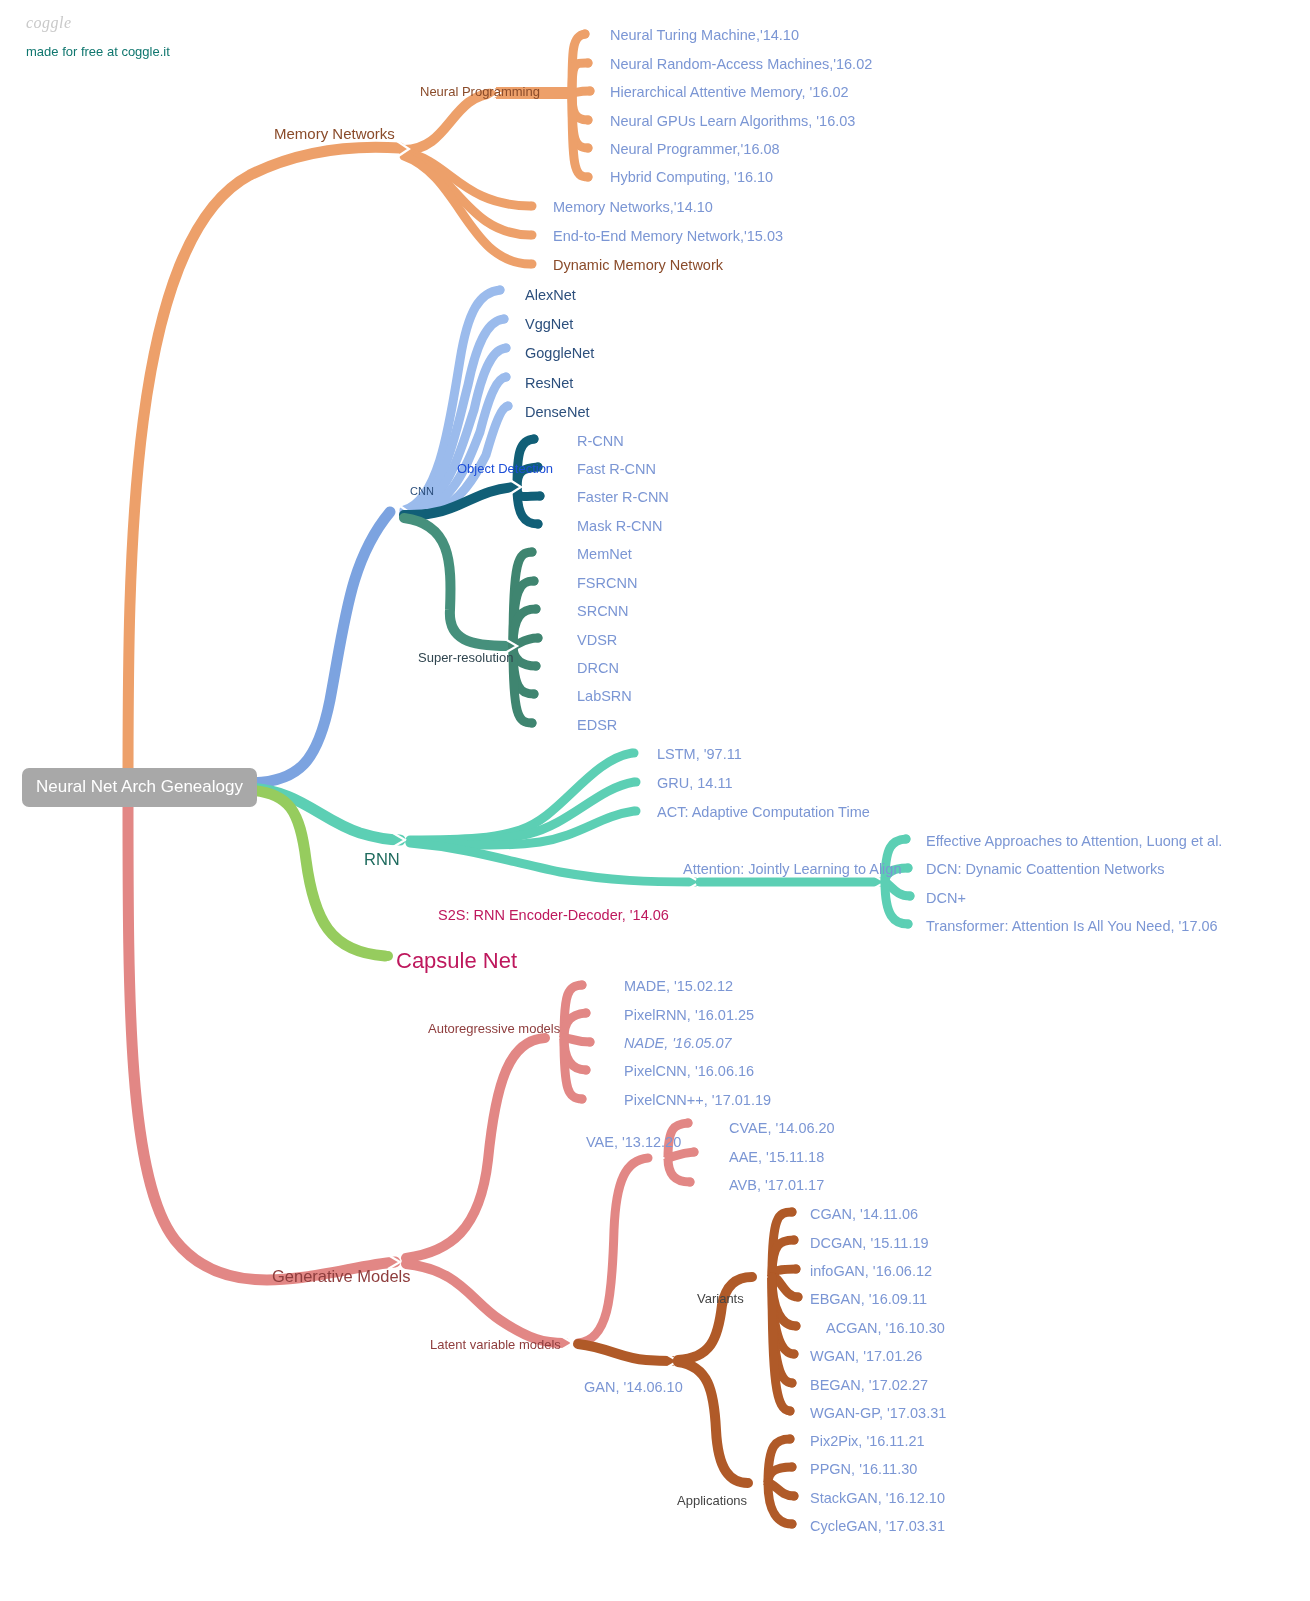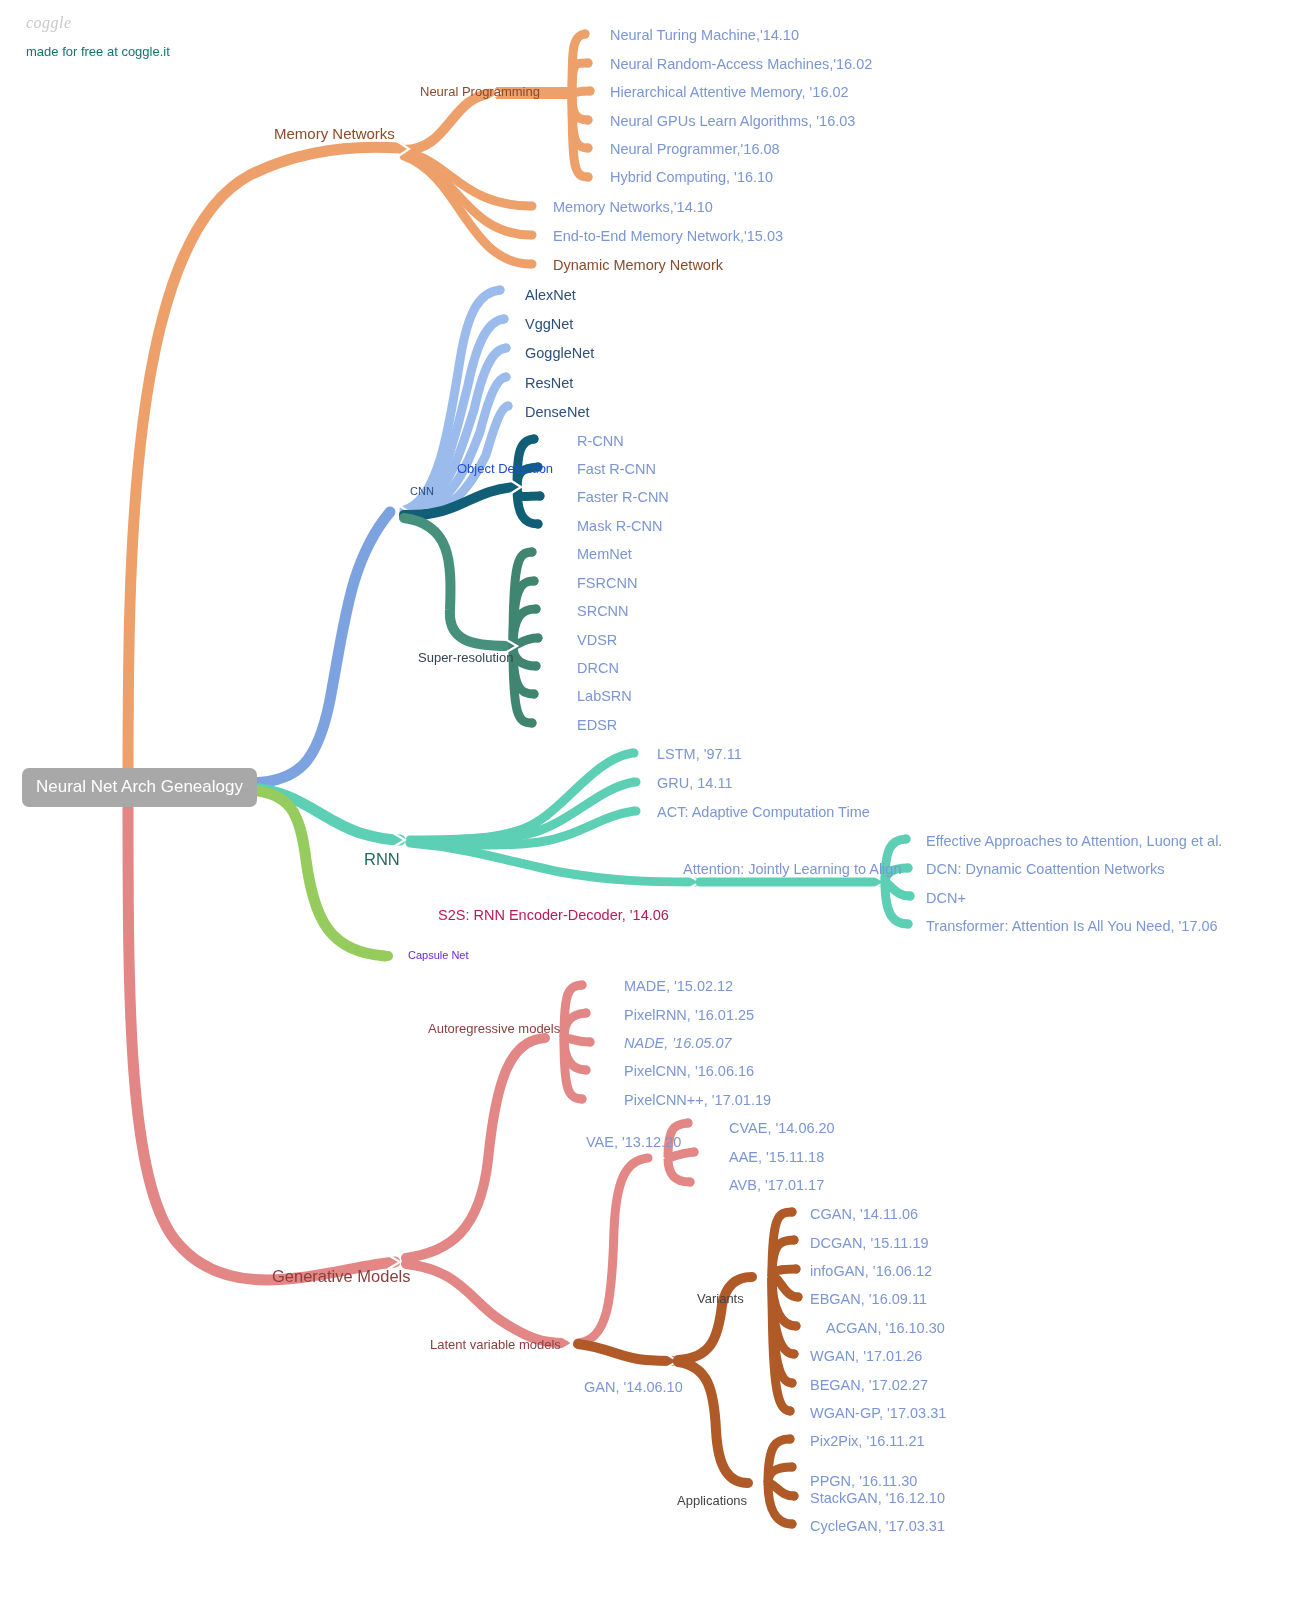--- a/index.html
+++ b/index.html
@@ -243,21 +243,21 @@
 <div class="node leaf" style="left:657px;top:747px;color:#7b96d4;">LSTM, '97.11</div>
 <div class="node leaf" style="left:657px;top:776px;color:#7b96d4;">GRU, 14.11</div>
 <div class="node leaf" style="left:657px;top:805px;color:#7b96d4;">ACT: Adaptive Computation Time</div>
 <div class="node leaf" style="left:438px;top:895px;color:#be185d;margin-top:13px;">S2S: RNN Encoder-Decoder, '14.06</div>
 <div class="node leaf" style="left:683px;top:862px;color:#7b96d4;">Attention: Jointly Learning to Align</div>
 <div class="node leaf" style="left:926px;top:834px;color:#7b96d4;">Effective Approaches to Attention, Luong et al.</div>
 <div class="node leaf" style="left:926px;top:862px;color:#7b96d4;">DCN: Dynamic Coattention Networks</div>
 <div class="node leaf" style="left:926px;top:891px;color:#7b96d4;">DCN+</div>
 <div class="node leaf" style="left:926px;top:919px;color:#7b96d4;">Transformer: Attention Is All You Need, '17.06</div>
 
-<div class="node lvl1" style="left:408px;top:950px;color:#6d28d9;font-size:11px;">Capsule Net</div>
+<div class="node lvl1" style="left:396px;top:950px;color:#be185d;font-size:22px;">Capsule Net</div>
 
 <div class="node lvl1" style="left:272px;top:1268px;color:#8e3d3d;font-size:16.5px;">Generative Models</div>
 <div class="node lvl2" style="left:428px;top:1022px;color:#8e3d3d;">Autoregressive models</div>
 <div class="node leaf" style="left:624px;top:979px;color:#7b96d4;">MADE, '15.02.12</div>
 <div class="node leaf" style="left:624px;top:1008px;color:#7b96d4;">PixelRNN, '16.01.25</div>
 <div class="node leaf" style="left:624px;top:1036px;color:#7b96d4;font-style:italic;">NADE, '16.05.07</div>
 <div class="node leaf" style="left:624px;top:1064px;color:#7b96d4;">PixelCNN, '16.06.16</div>
 <div class="node leaf" style="left:624px;top:1093px;color:#7b96d4;">PixelCNN++, '17.01.19</div>
 <div class="node lvl2" style="left:430px;top:1338px;color:#8e3d3d;">Latent variable models</div>
 <div class="node leaf" style="left:586px;top:1135px;color:#7b96d4;">VAE, '13.12.20</div>
@@ -269,15 +269,15 @@
 <div class="node leaf" style="left:810px;top:1207px;color:#7b96d4;">CGAN, '14.11.06</div>
 <div class="node leaf" style="left:810px;top:1236px;color:#7b96d4;">DCGAN, '15.11.19</div>
 <div class="node leaf" style="left:810px;top:1264px;color:#7b96d4;">infoGAN, '16.06.12</div>
 <div class="node leaf" style="left:810px;top:1292px;color:#7b96d4;">EBGAN, '16.09.11</div>
 <div class="node leaf" style="left:810px;top:1321px;color:#7b96d4;margin-left:16px;">ACGAN, '16.10.30</div>
 <div class="node leaf" style="left:810px;top:1349px;color:#7b96d4;">WGAN, '17.01.26</div>
 <div class="node leaf" style="left:810px;top:1378px;color:#7b96d4;">BEGAN, '17.02.27</div>
 <div class="node leaf" style="left:810px;top:1406px;color:#7b96d4;">WGAN-GP, '17.03.31</div>
 <div class="node lvl2" style="left:677px;top:1494px;color:#444444;">Applications</div>
 <div class="node leaf" style="left:810px;top:1434px;color:#7b96d4;">Pix2Pix, '16.11.21</div>
-<div class="node leaf" style="left:810px;top:1462px;color:#7b96d4;margin-top:12px;">PPGN, '16.11.30</div>
+<div class="node leaf" style="left:810px;top:1462px;color:#7b96d4;">PPGN, '16.11.30</div>
 <div class="node leaf" style="left:810px;top:1491px;color:#7b96d4;">StackGAN, '16.12.10</div>
 <div class="node leaf" style="left:810px;top:1519px;color:#7b96d4;">CycleGAN, '17.03.31</div>
 
 </body></html>

